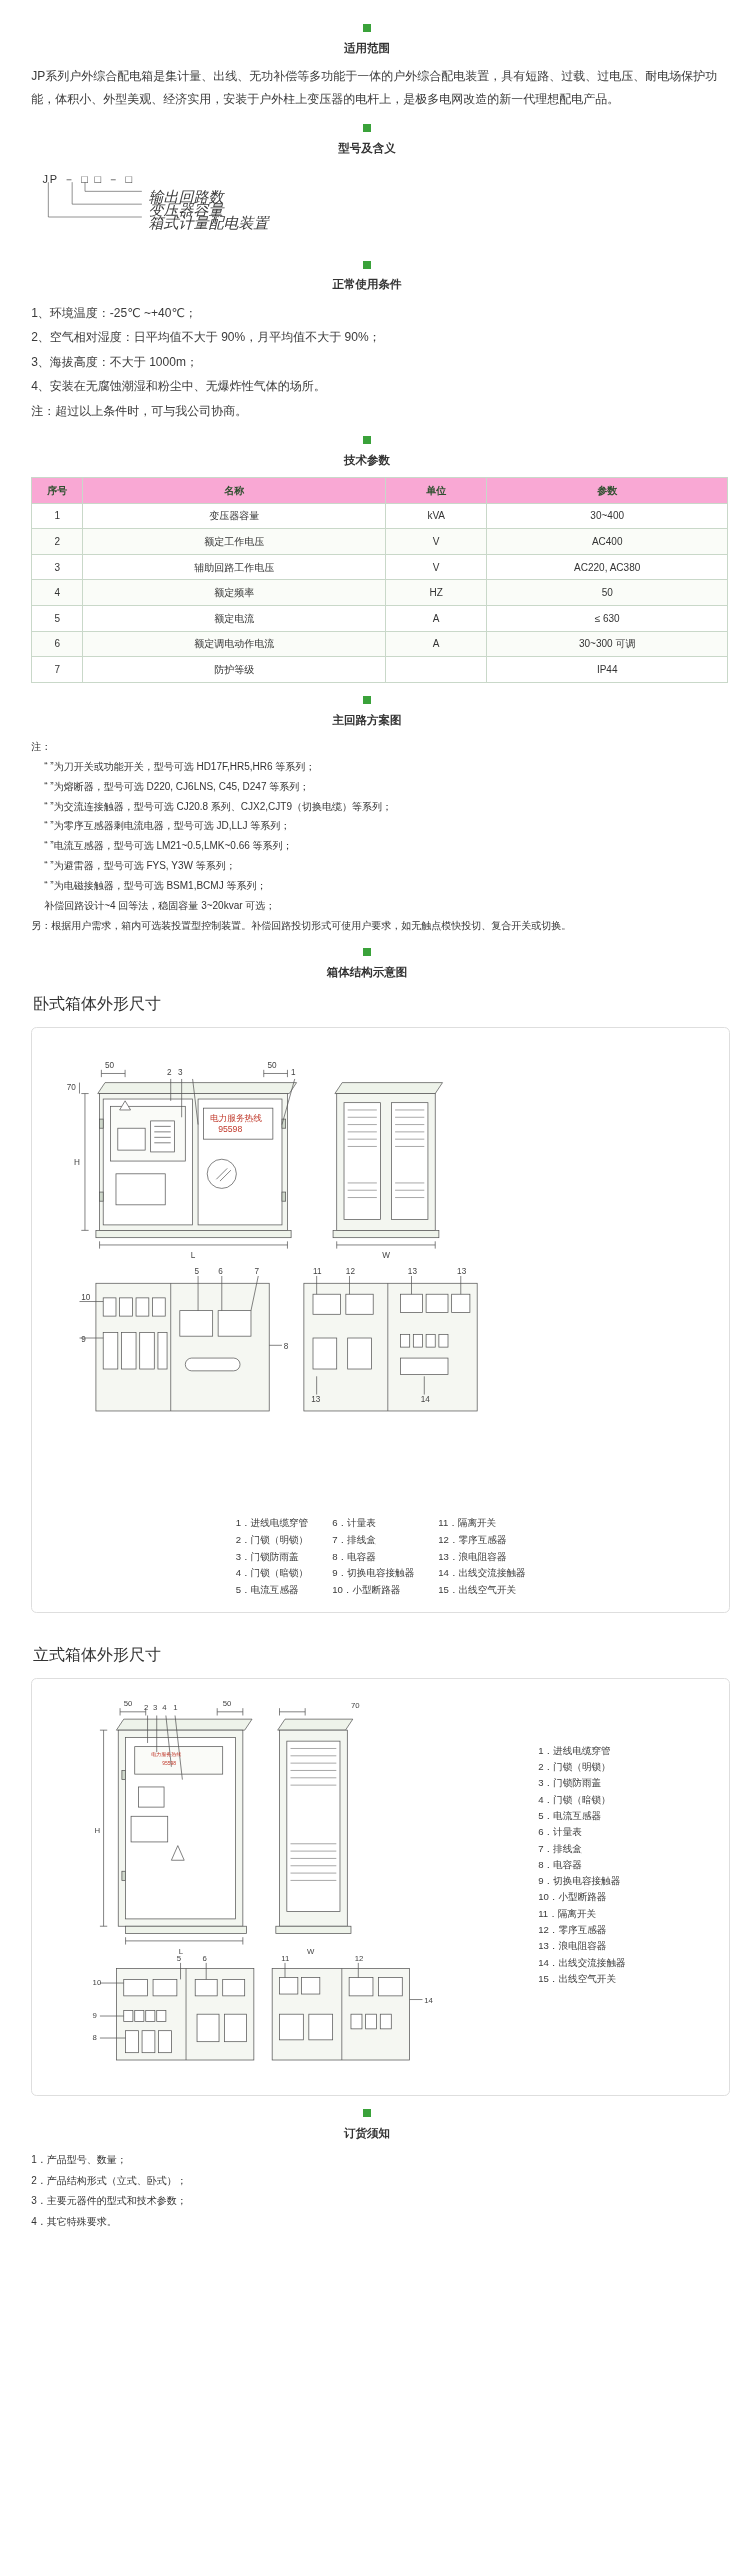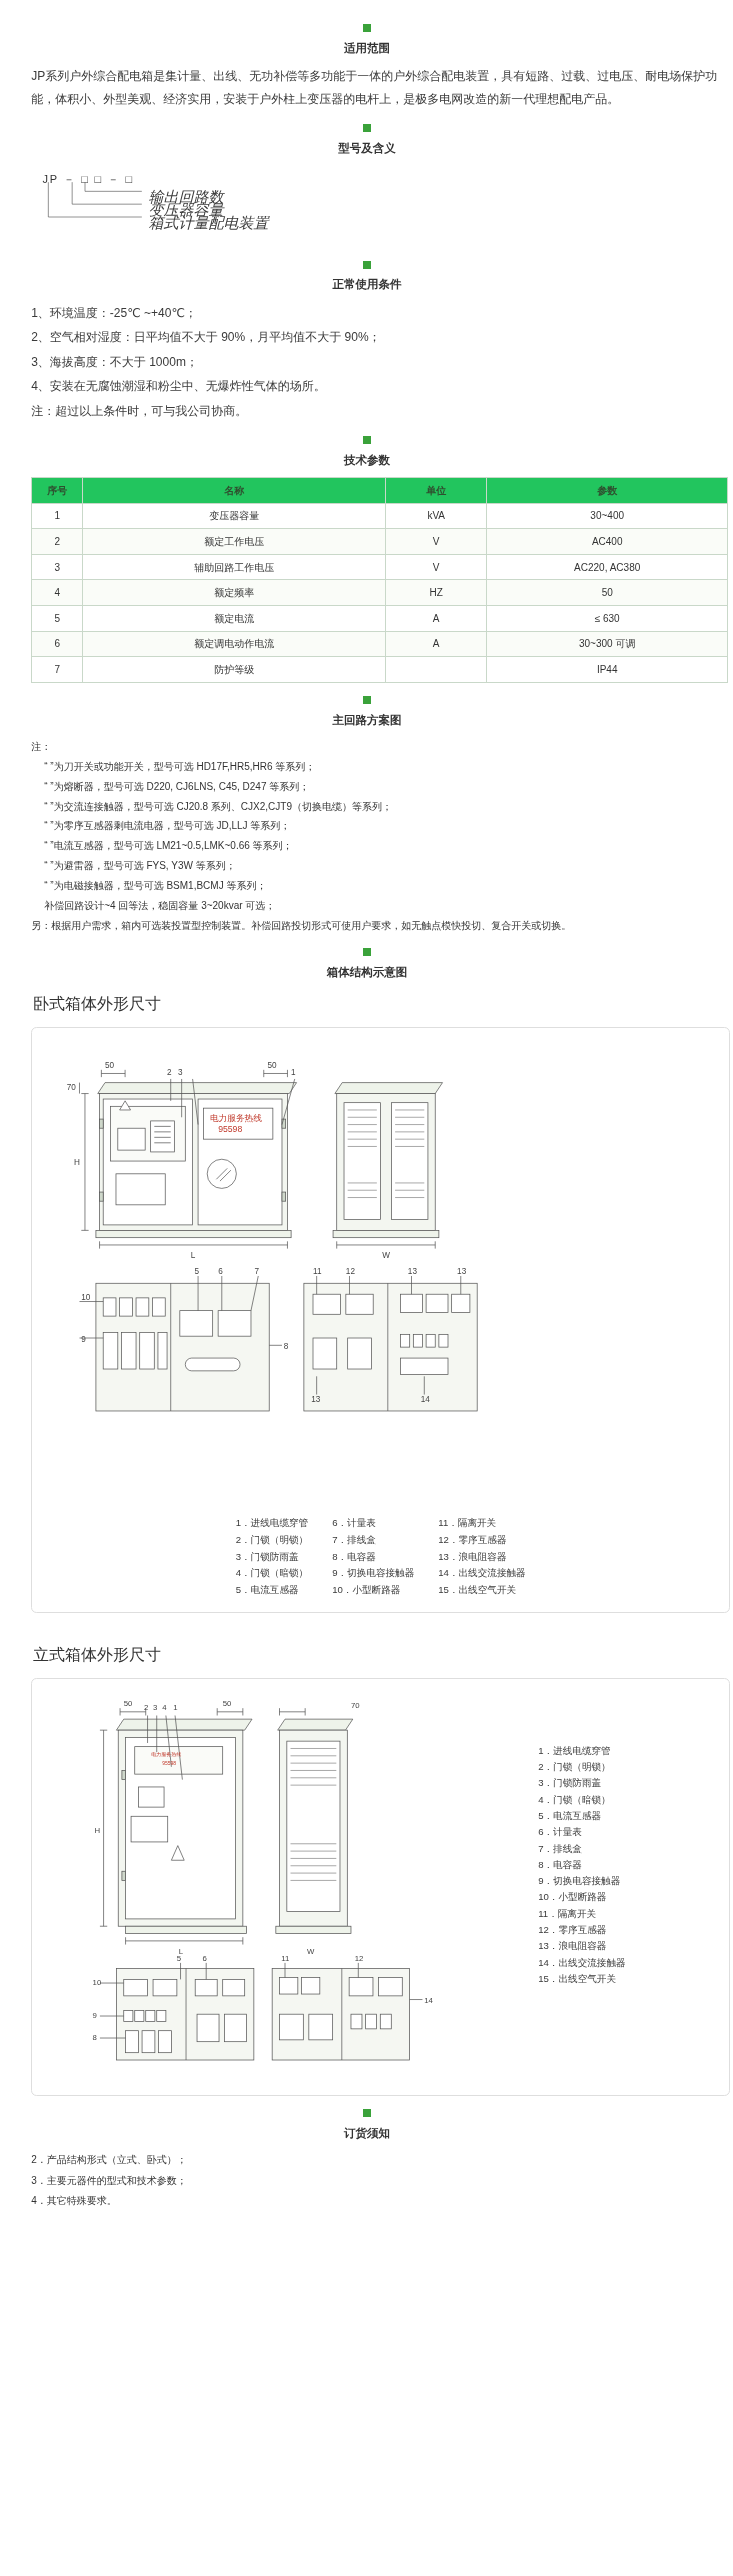--- a/index.html
+++ b/index.html
@@ -44,21 +44,21 @@
     margin: 5.5px 0 3.7px 14.7px;
     font-size: 10px;
   }
   table.spec th, table.spec td {
     border: 0.9px solid #c9d8c9;
     text-align: center;
     padding: 2.8px 3.7px;
     height: 20px;
   }
   table.spec thead th {
-    background: #22c55e;
+    background: #f9a8d4;
     font-weight: bold;
     color: #2f4f2f;
   }
   table.spec tbody tr:nth-child(even) td { background: #fafcf8; }
   table.spec .c0 { width: 51px; }
   table.spec .c1 { width: 303px; font-family: Liberation Serif, serif; }
   table.spec .c2 { width: 101px; }
 
   
   .note { padding-left: 14.7px; font-size: 10px; }
@@ -538,19 +538,20 @@
         </ol>
       </div>
     </div>
   </div>
 
   <div class="sec-head">
     <span class="bullet"></span>
     <span class="title">订货须知</span>
   </div>
   <div class="order">
+    <p>1．产品型号、数量；</p>
     <p>2．产品结构形式（立式、卧式）；</p>
     <p>3．主要元器件的型式和技术参数；</p>
     <p>4．其它特殊要求。</p>
   </div>
 
 </div>
 
 
 </body></html>

